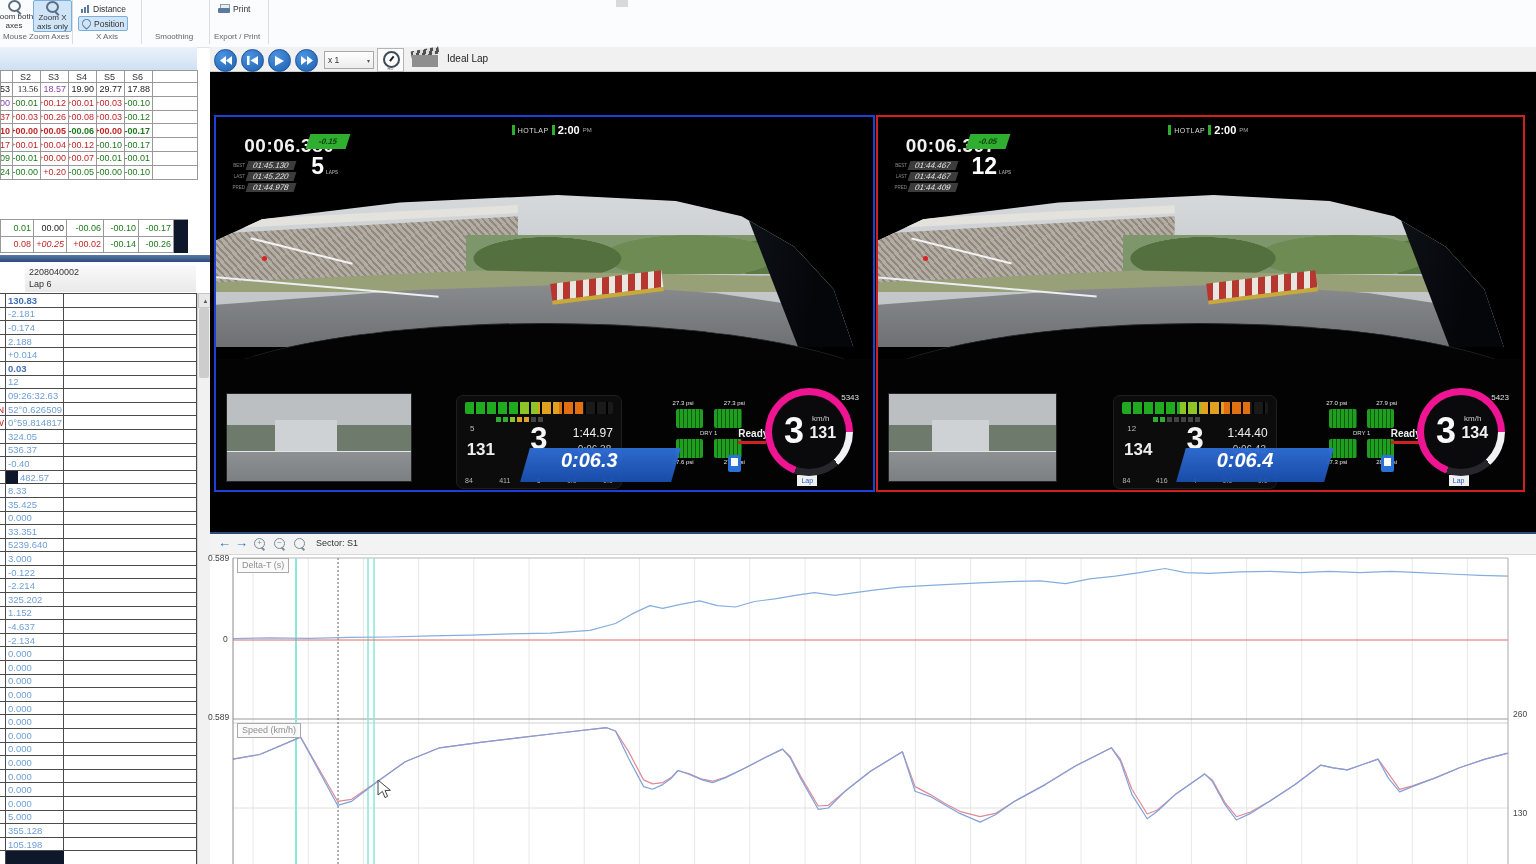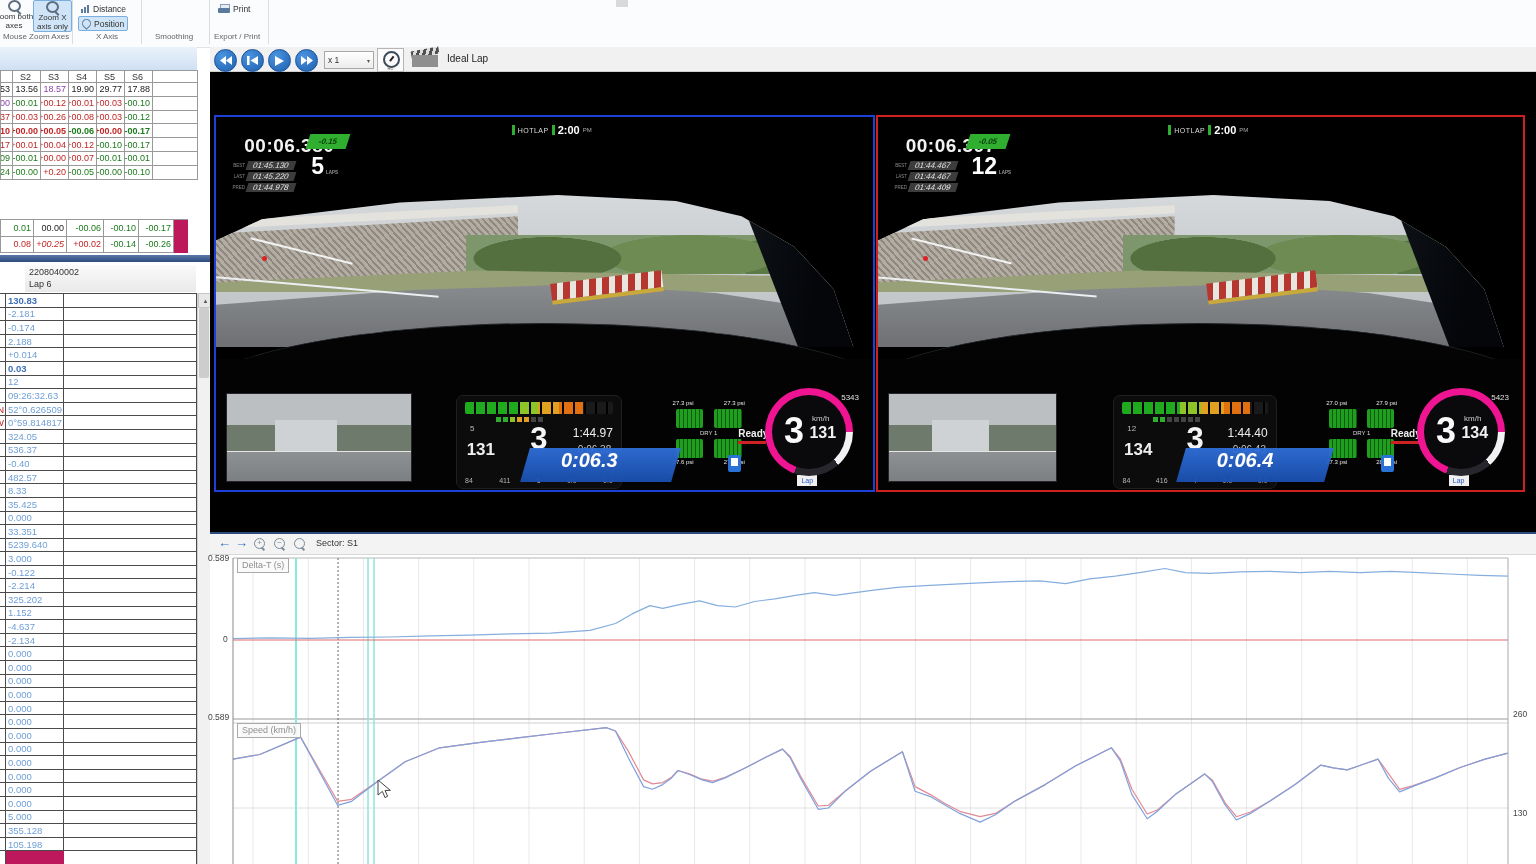--- a/index.html
+++ b/index.html
@@ -15,21 +15,21 @@
   .mag:after{content:"";position:absolute;left:8px;top:8px;width:2px;height:5px;background:#5d6e80;transform:rotate(-45deg);}
   .rb-small{position:absolute;display:flex;align-items:center;gap:3px;font-size:8.5px;color:#333;height:13px;padding:0 3px;}
   .ic-bars{display:inline-block;width:9px;height:8px;position:relative;}
   .ic-bars i{position:absolute;bottom:0;width:2px;background:#5b7a9c;}
   .ic-pin{display:inline-block;width:7px;height:7px;border:1.5px solid #5b7a9c;border-radius:50% 50% 50% 0;transform:rotate(-45deg);}
   .ic-print{display:inline-block;width:12px;height:10px;position:relative;}
   .ic-print .pp{position:absolute;left:2px;top:0;width:8px;height:4px;background:#e8edf3;border:1px solid #8aa0b8;}
   .ic-print .pb{position:absolute;left:0;top:4px;width:12px;height:5px;background:#5b7a9c;border-radius:1px;}
   
   #title-bar{left:0;top:47px;width:197px;height:23px;background:linear-gradient(#eaf2fb,#cfe0f3);border-bottom:1px solid #a9c3e0;}
-  .gridtbl{position:absolute;display:grid;background:#be185d;border-top:1px solid #999;border-left:1px solid #999;}
+  .gridtbl{position:absolute;display:grid;background:#0f172a;border-top:1px solid #999;border-left:1px solid #999;}
   .gridtbl .cell{border-right:1px solid #999;border-bottom:1px solid #999;font-size:9px;
     display:flex;align-items:center;justify-content:flex-end;padding-right:2px;overflow:hidden;white-space:nowrap;background:#fff;}
   .cell.hdr{justify-content:center;color:#333;}
   .c-k{color:#222;} .c-r{color:#c22525;} .c-g{color:#1c7a1c;} .c-p{color:#8e44ad;}
   #divider{left:0;top:255px;width:210px;height:7px;background:linear-gradient(#5b79a8,#2c4a7c);}
   #channel-header{left:0;top:262px;width:197px;height:31px;background:#fff;border-bottom:1px solid #777;}
   #channel-header .hbox{position:absolute;left:25px;top:3px;right:1px;bottom:1px;background:linear-gradient(#fafafa,#e9e9e9);
     font-size:9px;color:#333;line-height:12px;padding:1px 0 0 4px;}
   #channel-tbl .cell{border-right:1px solid #4b4b4b;border-bottom:1px solid #4b4b4b;justify-content:flex-start;padding-left:2px;
     font-size:9.5px;color:#6f9fd6;}
@@ -200,21 +200,21 @@
 <div id="title-bar" class="abs"></div>
 <div id="sector-tbl" class="gridtbl" style="left:0;top:70px;width:197px;grid-template-columns:12px 28px 28px 28px 28px 28px 1fr;">
     <div class="cell hdr" style="height: 11px;"></div>
     <div class="cell hdr" style="height: 11px;">S2</div>
     <div class="cell hdr" style="height: 11px;">S3</div>
     <div class="cell hdr" style="height: 11px;">S4</div>
     <div class="cell hdr" style="height: 11px;">S5</div>
     <div class="cell hdr" style="height: 11px;">S6</div>
     <div class="cell hdr" style="height: 11px;"></div>
     <div class="cell c-k" style="height: 12.8px;">53</div>
-    <div class="cell c-k" style="height: 12.8px;">13.56</div>
+    <div class="cell c-k" style="height: 12.8px; font-family: Liberation Serif, serif;">13.56</div>
     <div class="cell c-p" style="height: 12.8px;">18.57</div>
     <div class="cell c-k" style="height: 12.8px;">19.90</div>
     <div class="cell c-k" style="height: 12.8px;">29.77</div>
     <div class="cell c-k" style="height: 12.8px;">17.88</div>
     <div class="cell c-k" style="height: 12.8px;"></div>
     <div class="cell c-p" style="height: 12.8px;">00</div>
     <div class="cell c-g" style="height: 12.8px;">-00.01</div>
     <div class="cell c-r" style="height: 12.8px;">+00.12</div>
     <div class="cell c-r" style="height: 12.8px;">+00.01</div>
     <div class="cell c-r" style="height: 12.8px;">+00.03</div>
@@ -310,21 +310,21 @@
     <div class="cell tail" style="height: 12.6px;"></div>
     <div class="cell" style="height: 12.6px;">324.05</div>
     <div class="cell" style="height: 12.6px;"></div>
     <div class="cell tail" style="height: 12.6px;"></div>
     <div class="cell" style="height: 12.6px;">536.37</div>
     <div class="cell" style="height: 12.6px;"></div>
     <div class="cell tail" style="height: 12.6px;"></div>
     <div class="cell" style="height: 12.6px;">-0.40</div>
     <div class="cell" style="height: 12.6px;"></div>
     <div class="cell tail" style="height: 12.6px;"></div>
-    <div class="cell" style="height: 12.6px;">482.57</div>
+    <div class="cell" style="height: 12.6px; margin-left: 12px;">482.57</div>
     <div class="cell" style="height: 12.6px;"></div>
     <div class="cell tail" style="height: 12.6px;"></div>
     <div class="cell" style="height: 12.6px;">8.33</div>
     <div class="cell" style="height: 12.6px;"></div>
     <div class="cell tail" style="height: 12.6px;"></div>
     <div class="cell" style="height: 12.6px;">35.425</div>
     <div class="cell" style="height: 12.6px;"></div>
     <div class="cell tail" style="height: 12.6px;"></div>
     <div class="cell" style="height: 12.6px;">0.000</div>
     <div class="cell" style="height: 12.6px;"></div>

